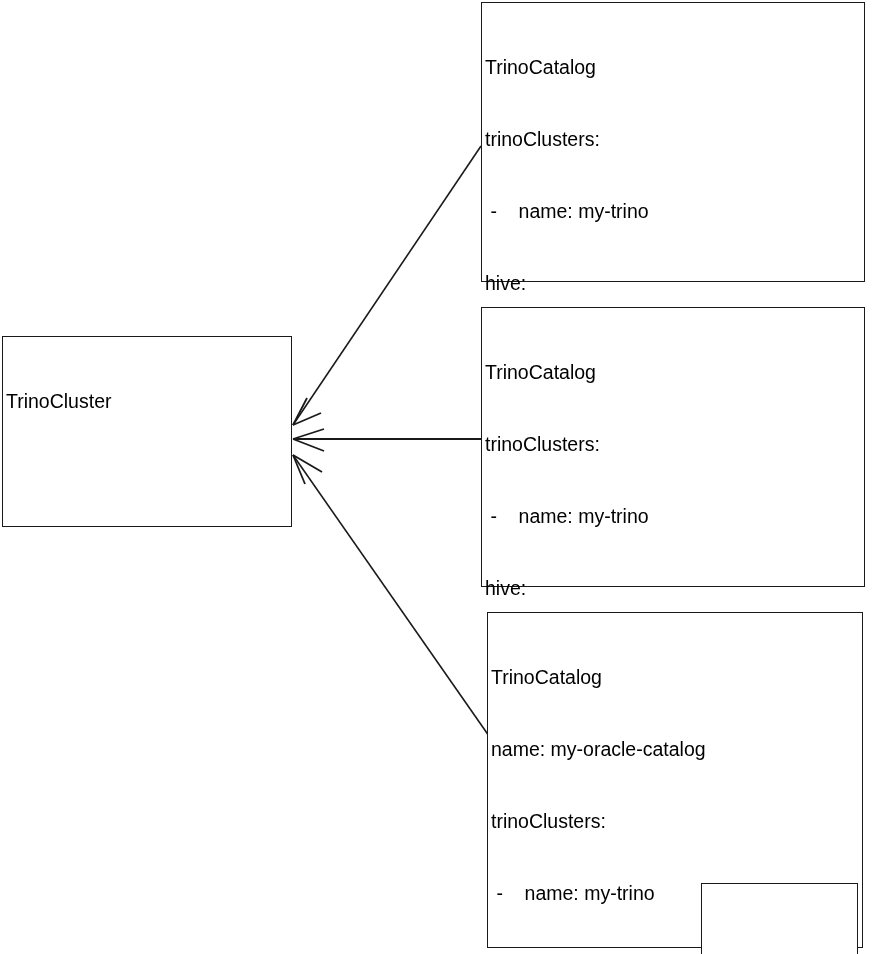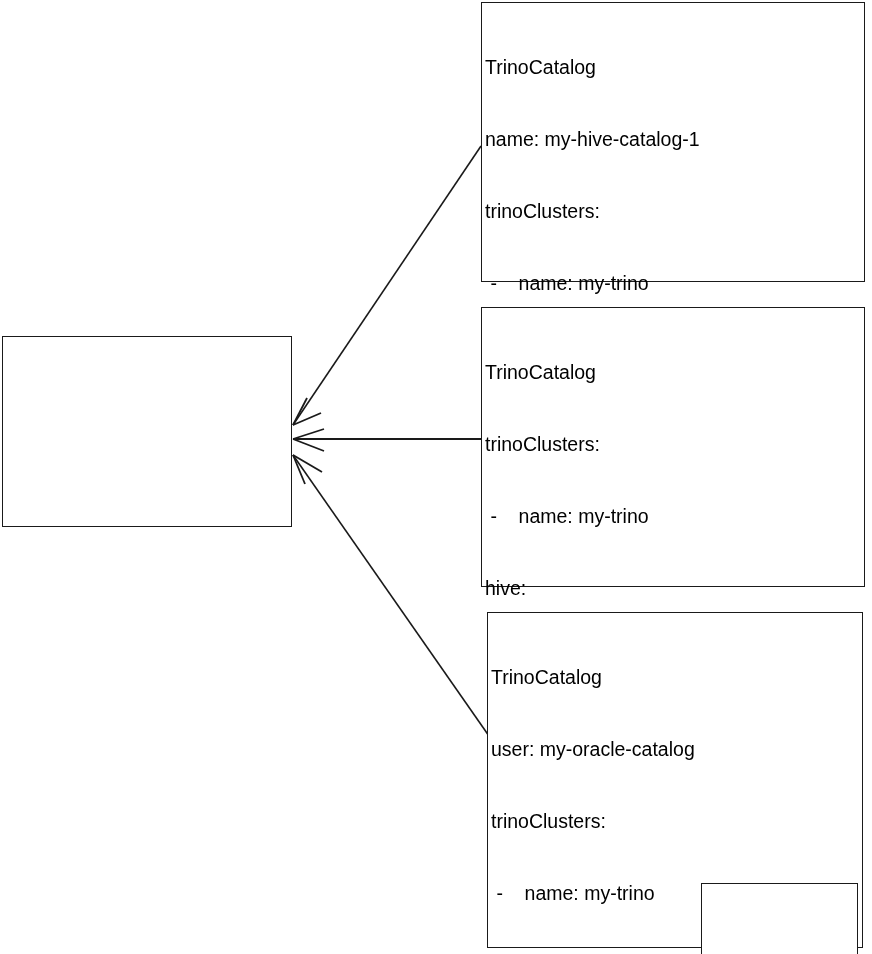--- a/index.html
+++ b/index.html
@@ -123,27 +123,27 @@
 
     <g>
       <path d="M 760 816 L 786 854" stroke-width="1.6"></path>
       <path d="M 786 854 L 766 838" stroke-width="1.8"></path>
       <path d="M 786 854 L 778 826" stroke-width="1.8"></path>
     </g>
   </svg>
 
   <div class="node" id="cluster-node">
     <div class="node-text">
+      <div class="line">TrinoCluster</div>
     </div>
   </div>
 
   <div class="node" id="catalog-node-1">
     <div class="node-text">
       <div class="line">TrinoCatalog</div>
-      <div class="line">name: my-hive-catalog-1</div>
       <div class="line">trinoClusters:</div>
       <div class="line"> -    name: my-trino</div>
       <div class="line">hive:</div>
       <div class="line">   s3: # S3ConnnectionSpec</div>
       <div class="line">       inline:</div>
       <div class="line">           host: minio</div>
       <div class="line">   metastore: # whatever</div>
     </div>
   </div>
 
@@ -155,21 +155,21 @@
       <div class="line">hive:</div>
       <div class="line">   hdfs:</div>
       <div class="line">      # TBD</div>
       <div class="line">   metastore: # whatever</div>
     </div>
   </div>
 
   <div class="node" id="catalog-node-3">
     <div class="node-text">
       <div class="line">TrinoCatalog</div>
-      <div class="line">user: my-oracle-catalog</div>
+      <div class="line">name: my-oracle-catalog</div>
       <div class="line">trinoClusters:</div>
       <div class="line"> -    name: my-trino</div>
       <div class="line">oracle:</div>
       
       
     </div>
 
     <div class="node" id="secret-node">
       <div class="secret-text">
         <div class="line">user: xxx</div>

